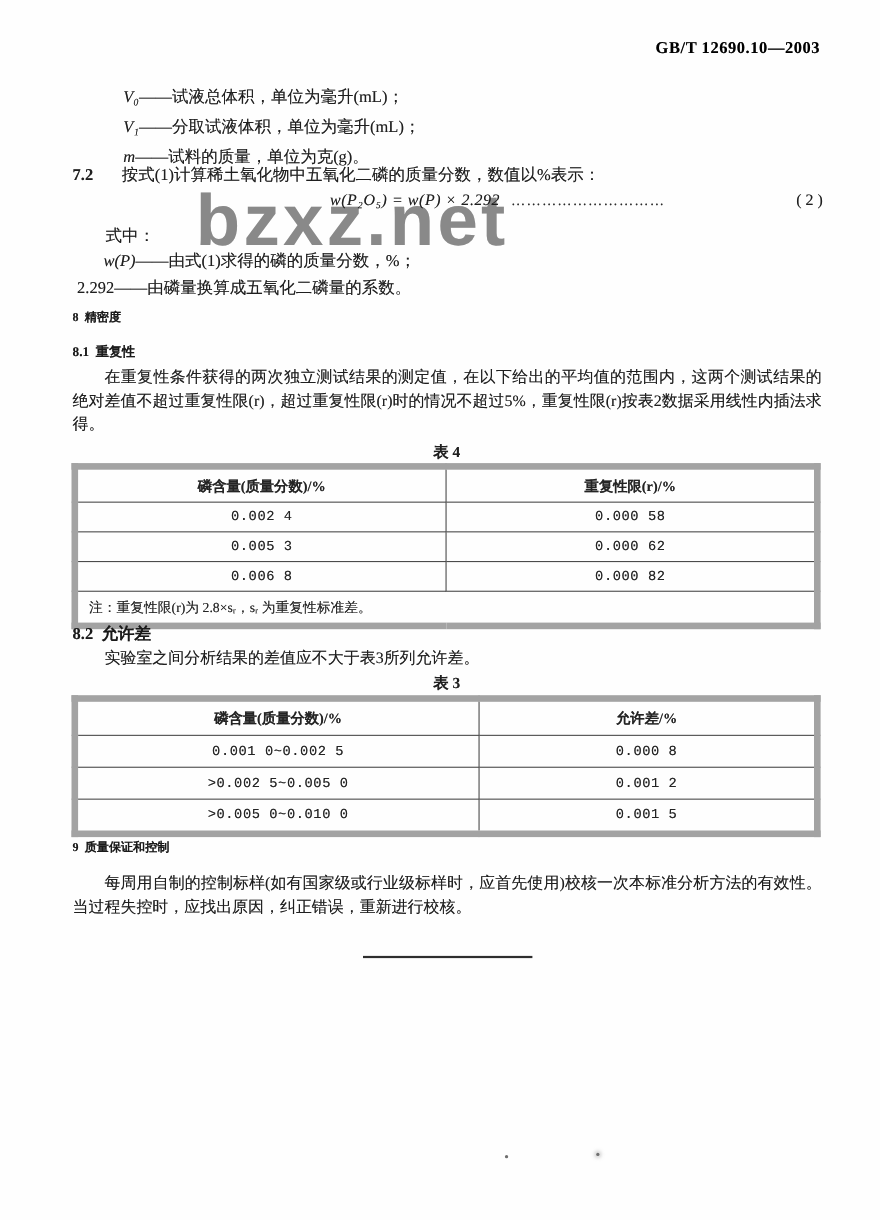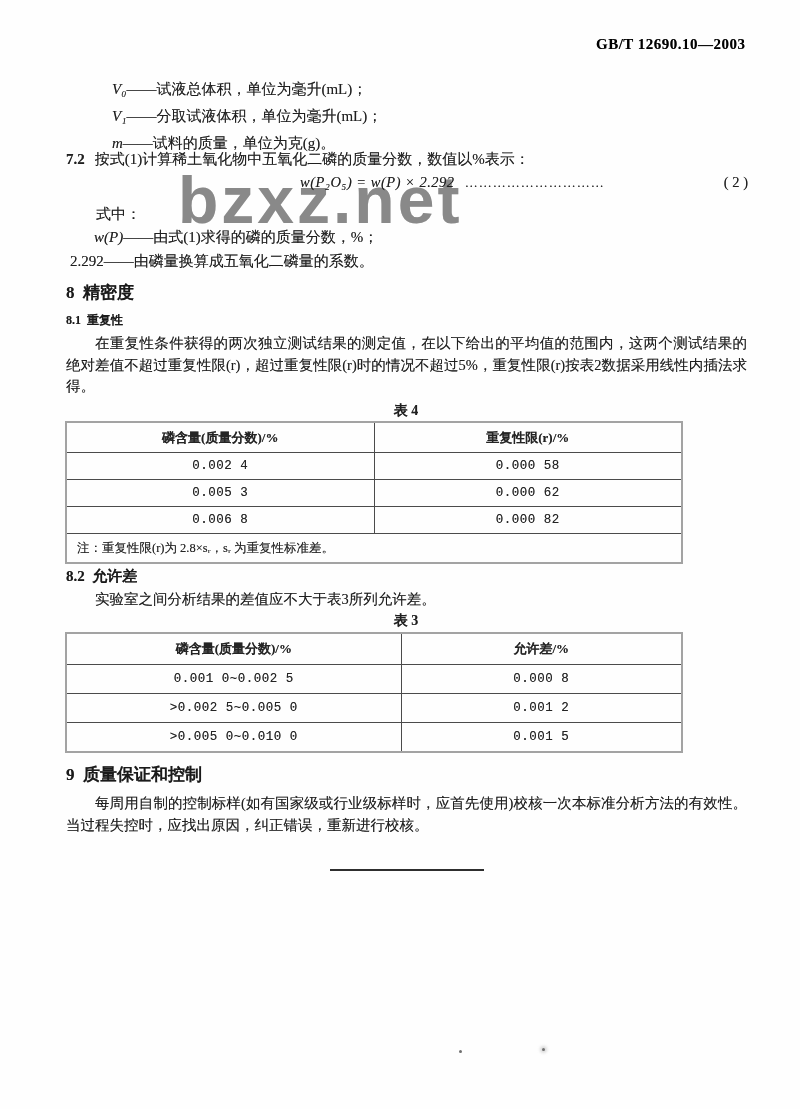--- a/index.html
+++ b/index.html
@@ -21,40 +21,40 @@
     position:absolute;top:142px;left:178px;width:500px;
     font-family:"Liberation Sans","DejaVu Sans",sans-serif;
     font-size:66px;font-weight:bold;letter-spacing:3px;
     color:rgba(140,140,140,0.30);
     z-index:0;user-select:none;margin-top:20px;
   }
   .content{position:relative;z-index:1;}
   .symbol-list{position:absolute;top:76px;left:100px;font-size:15px;line-height:27px;margin-left:12px;}
   .sym{font-style:italic;font-family:"Liberation Serif",serif;}
   .clause-line{position:absolute;left:66px;width:682px;font-size:15px;}
-  .clause-no{font-weight:bold;margin-right:10px;}
+  .clause-no{font-weight:bold;margin-right:26px;}
   .formula-row{
     position:absolute;top:174px;left:300px;width:448px;
     display:flex;align-items:baseline;font-size:14.5px;white-space:nowrap;
   }
   .formula{font-style:italic;letter-spacing:0.5px;}
   .leader{flex:1;overflow:hidden;color:#2a2a2a;margin-left:10px;font-size:13px;letter-spacing:1px;}
   .eqno{margin-left:4px;}
   .where-label{position:absolute;top:205px;left:96px;font-size:15px;}
   .where-item{position:absolute;left:70px;font-size:15px;}
-  .heading{position:absolute;left:66px;font-weight:bold;font-size:17px;color:#1a1a1a;}
+  .heading{position:absolute;left:66px;font-weight:bold;font-size:11px;color:#1a1a1a;}
   .para{
     position:absolute;left:66px;width:681px;
     font-size:14.5px;line-height:21.5px;text-indent:2em;text-align:justify;
   }
   .tbl-caption{position:absolute;left:66px;width:680px;text-align:center;font-size:14px;font-weight:bold;}
   table.std{
-    position:absolute;left:65px;width:618px;
+    position:absolute;left:65px;width:681px;
     border-collapse:collapse;font-size:13px;color:#242424;
-    border:2px solid #a3a3a3;
+    border:6px solid #a3a3a3;
   }
   table.std th, table.std td{
     border:1px solid #4b4b4b;text-align:center;padding:0;
   }
   table.std th{font-weight:bold;height:29px;}
   table.std td{height:26px;font-family:"Liberation Mono","DejaVu Sans Mono",monospace;font-size:12.5px;letter-spacing:0.5px;}
   table.std td.note-cell{
     text-align:left;padding:4px 10px;height:20px;
     font-family:"Liberation Serif","DejaVu Serif",serif;font-size:12.5px;letter-spacing:0;
   }

